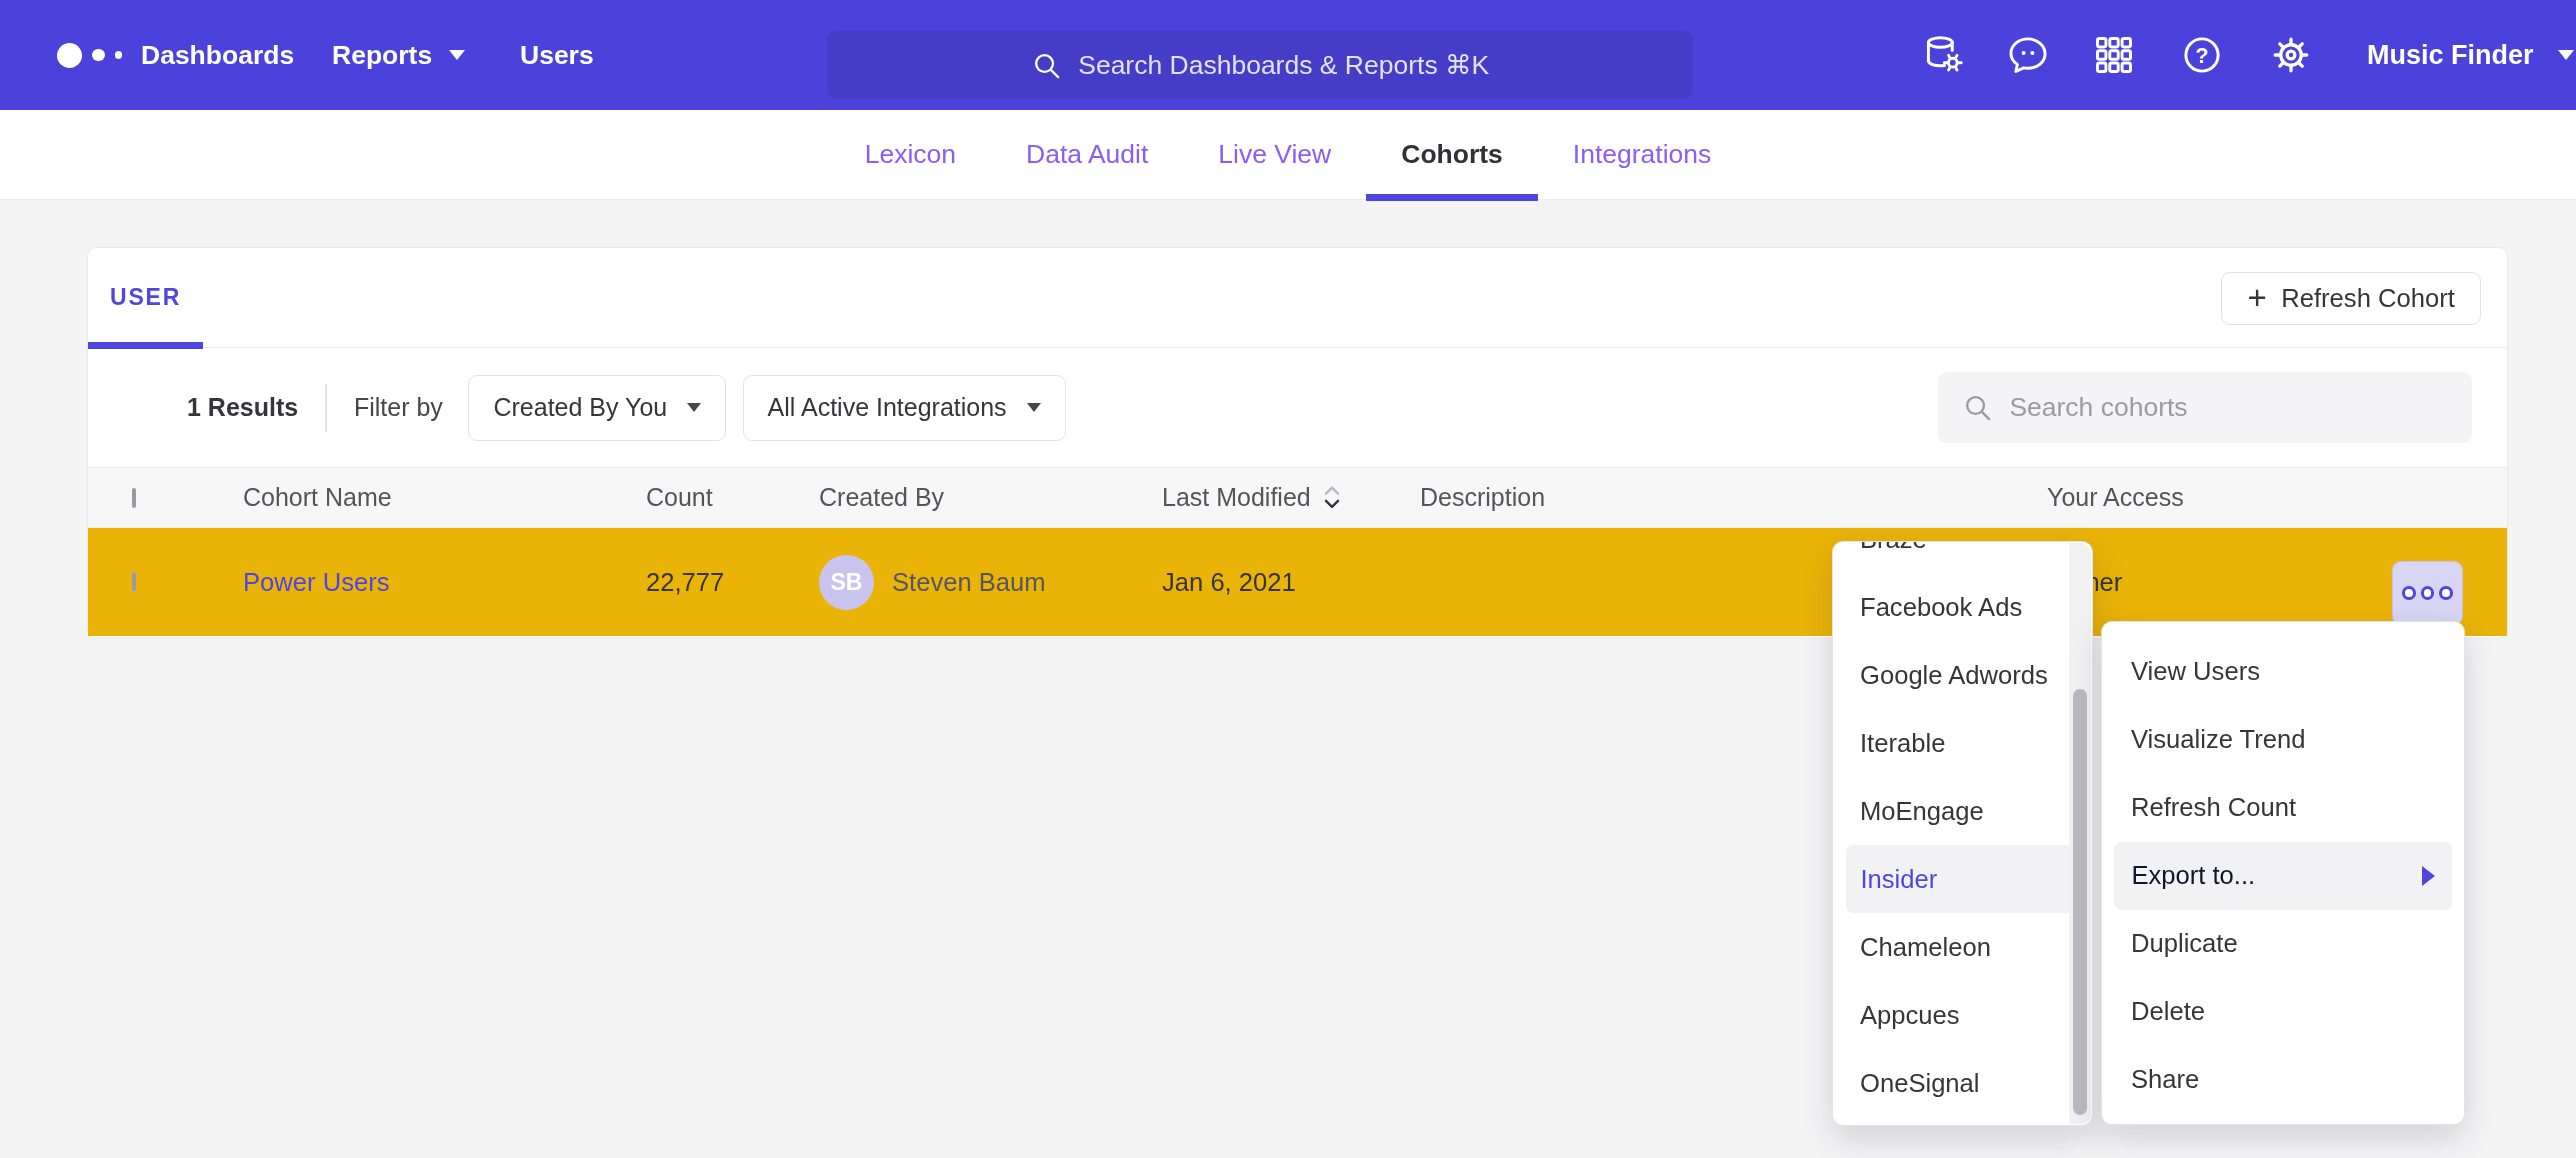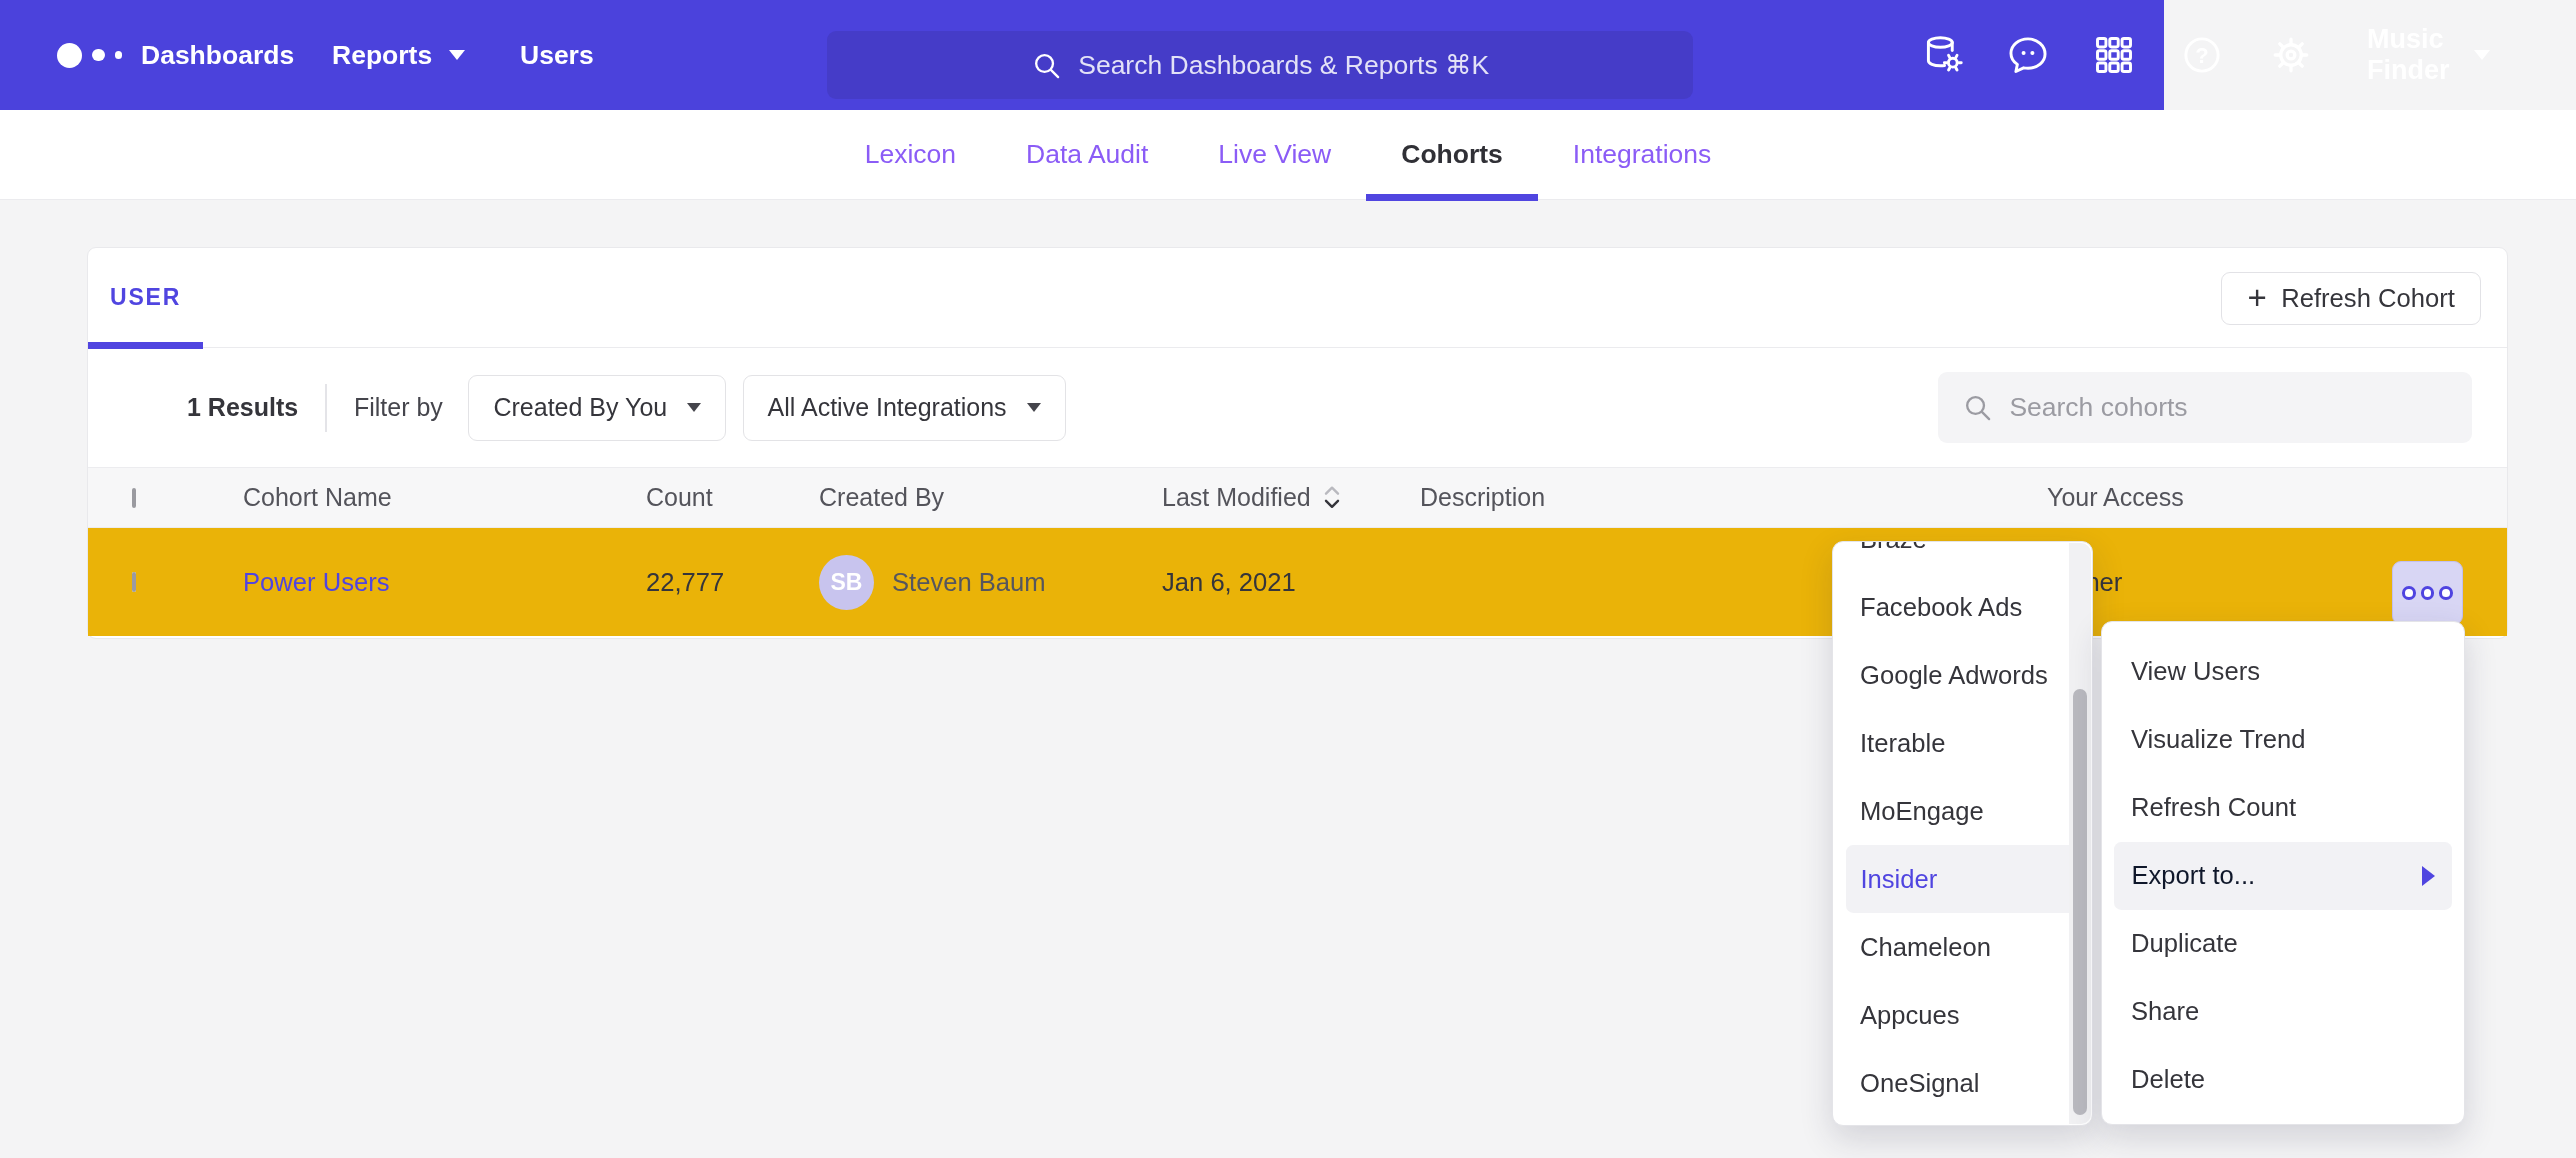--- a/index.html
+++ b/index.html
@@ -1,20 +1,20 @@
 <!DOCTYPE html>
 <html style="font-size:14.6px"><head>
 <meta charset="utf-8">
 <style>
   * { margin:0; padding:0; box-sizing:border-box; }
   html,body { width:2576px; height:1158px; background:#f4f4f5;
     font-family:"Liberation Sans", sans-serif; color:#3a3a40; overflow:hidden; position:relative; }
 
   
-  .navbar { position:absolute; left:0; top:0; width:2164px; height:110px; background:#4b42dc; z-index:10; }
+  .navbar { position:absolute; left:0; top:0; width:2576px; height:110px; background:#4b42dc; z-index:10; }
   .logo { position:absolute; left:57px; top:0; height:110px; display:flex; align-items:center; gap:10px; }
   .logo .d1 { width:25px; height:25px; border-radius:50%; background:#fff; }
   .logo .d2 { width:12.8px; height:12.8px; border-radius:50%; background:#fff; }
   .logo .d3 { width:7.3px;  height:7.3px;  border-radius:50%; background:#fff; }
   .nav-link { position:absolute; top:0; height:110px; display:flex; align-items:center; gap:16.4px;
     color:#fff; font-size:26.5px; font-weight:600; cursor:pointer; }
   .caret-w { width:0; height:0; border-left:8.2px solid transparent; border-right:8.2px solid transparent; border-top:10px solid #fff; }
   .nav-search { position:absolute; left:827px; top:31px; width:866px; height:68px; background:#453cc8;
     border-radius:9px; display:flex; align-items:center; justify-content:center; gap:16.4px;
     color:rgba(255,255,255,0.85); font-size:26.5px; cursor:text; }
@@ -278,17 +278,17 @@
 <div class="panel" id="mainmenu">
   <ul>
     <li>View Users</li>
     <li>Visualize Trend</li>
     <li>Refresh Count</li>
     <li class="hl">
       <span>Export to...</span>
       <span class="arrow-r"></span>
     </li>
     <li>Duplicate</li>
+    <li>Delete</li>
     <li>Share</li>
-    <li>Delete</li>
   </ul>
 </div>
 
 
 </body></html>

